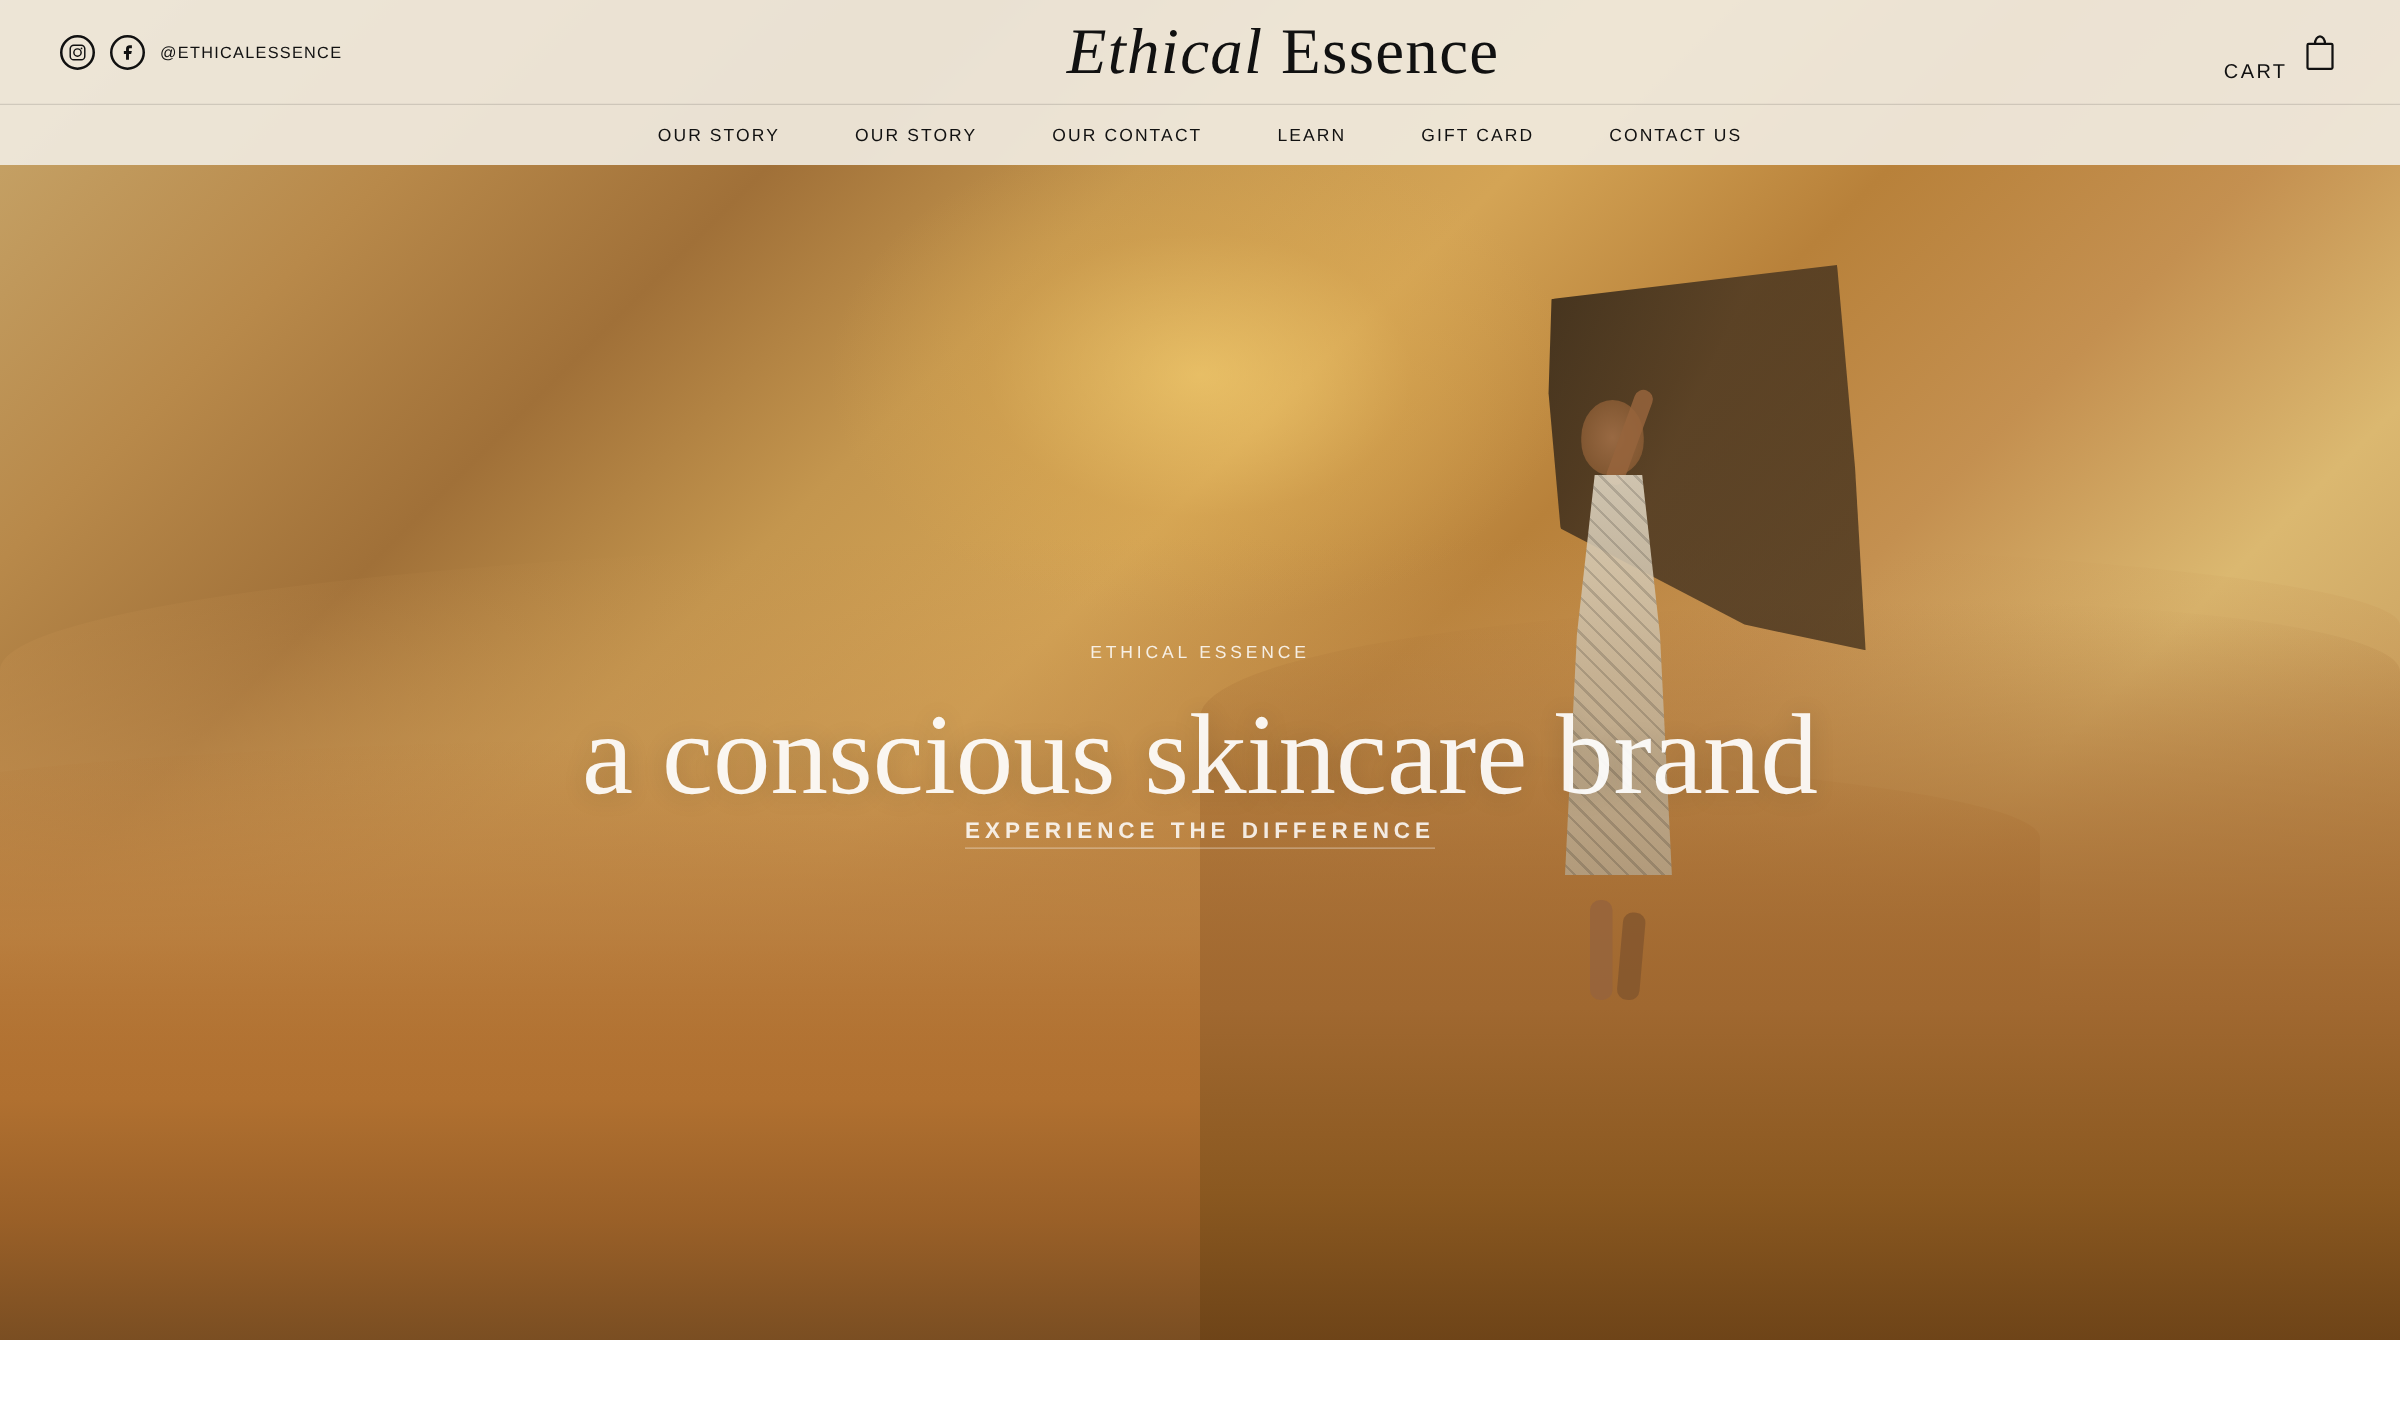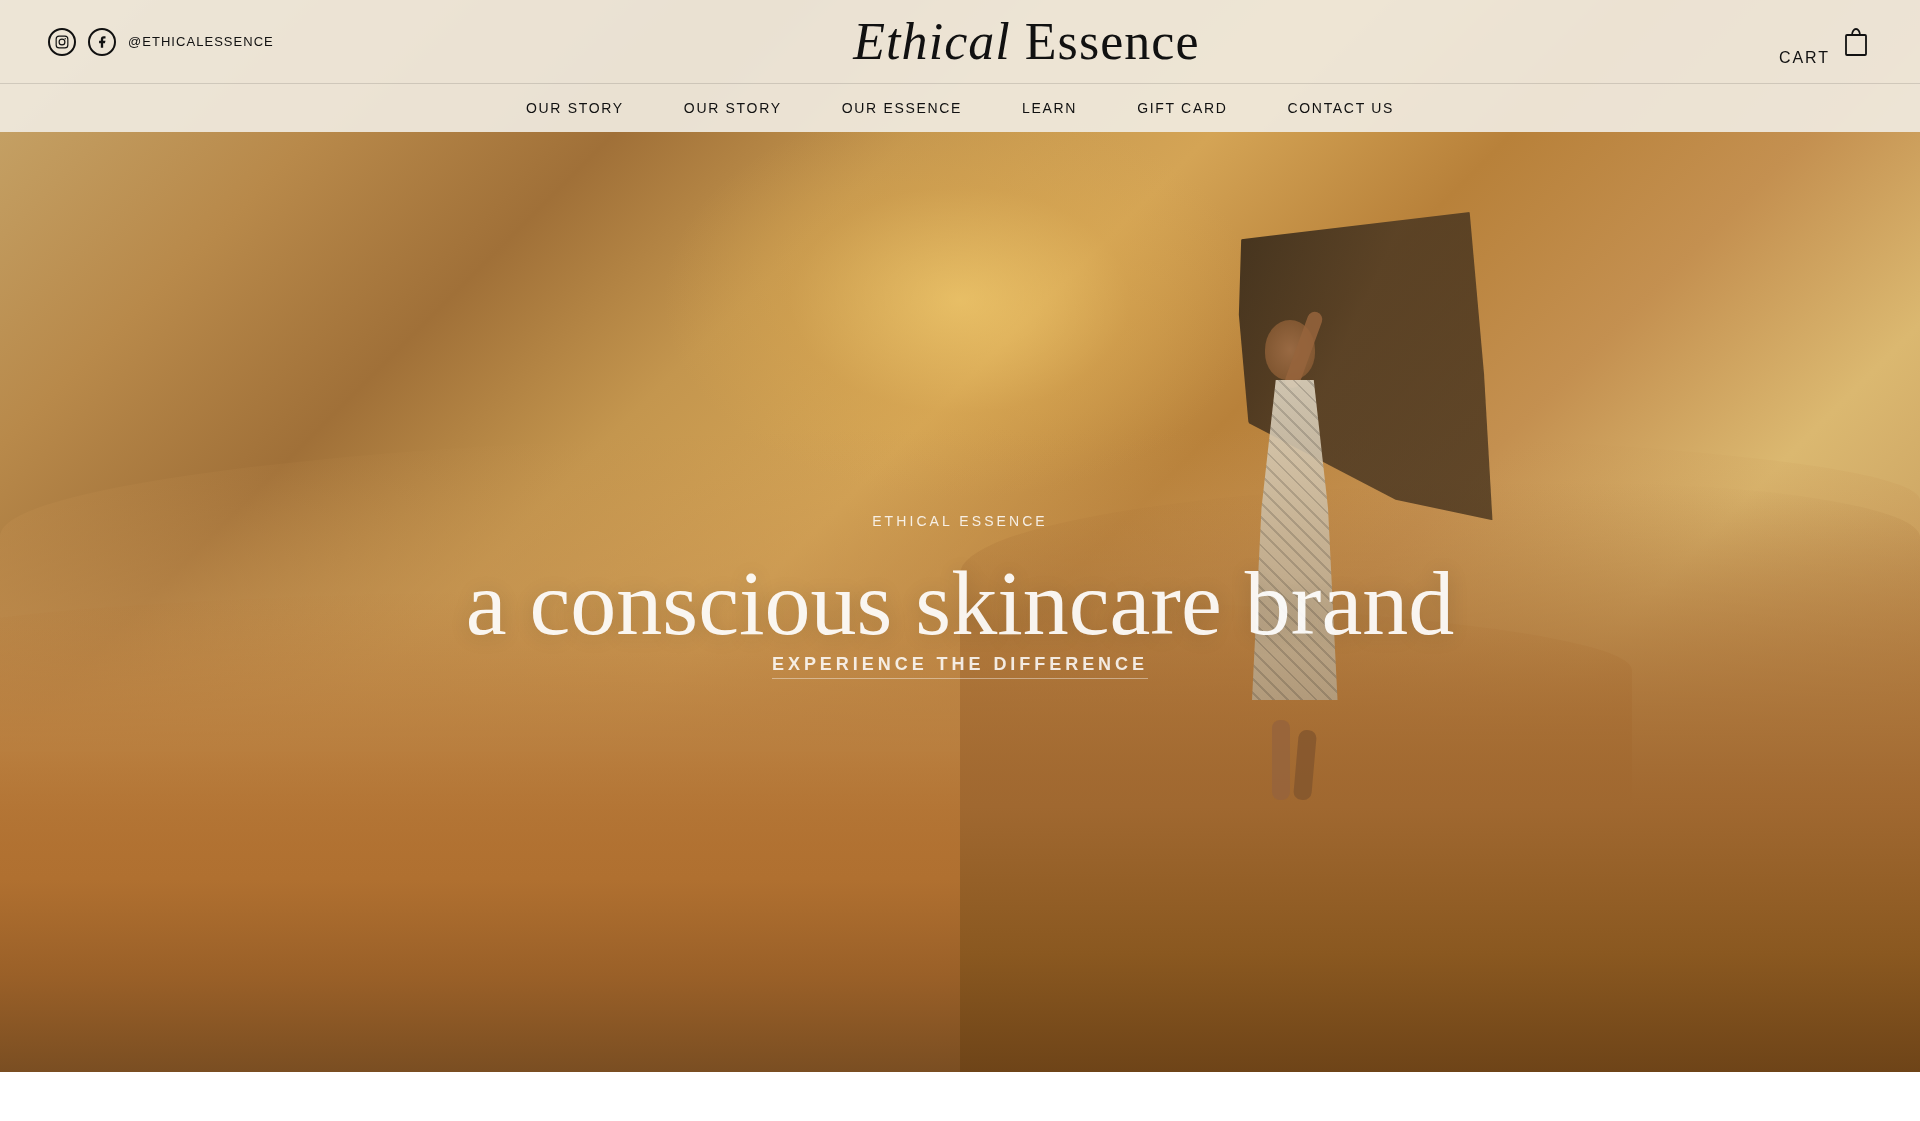--- a/index.html
+++ b/index.html
@@ -411,21 +411,21 @@
             <rect x="3" y="9" width="20" height="20" rx="1"></rect>
             <path d="M9 9 C9 5.5 11 3 13 3 C15 3 17 5.5 17 9"></path>
           </svg>
         </div>
       </div>
     </div>
 
     <nav class="header-nav">
       <a class="nav-item" href="#">OUR STORY</a>
       <a class="nav-item" href="#">OUR STORY</a>
-      <a class="nav-item" href="#">OUR ESSENCE</a>
+      <a class="nav-item" href="#">OUR CONTACT</a>
       <a class="nav-item" href="#">LEARN</a>
       <a class="nav-item" href="#">GIFT CARD</a>
       <a class="nav-item" href="#">CONTACT US</a>
     </nav>
   </div>
 
   <div class="hero-content">
     <p class="hero-brand-label">ETHICAL ESSENCE</p>
     <h1 class="hero-headline">
       <span>a conscious skincare brand</span><br>

